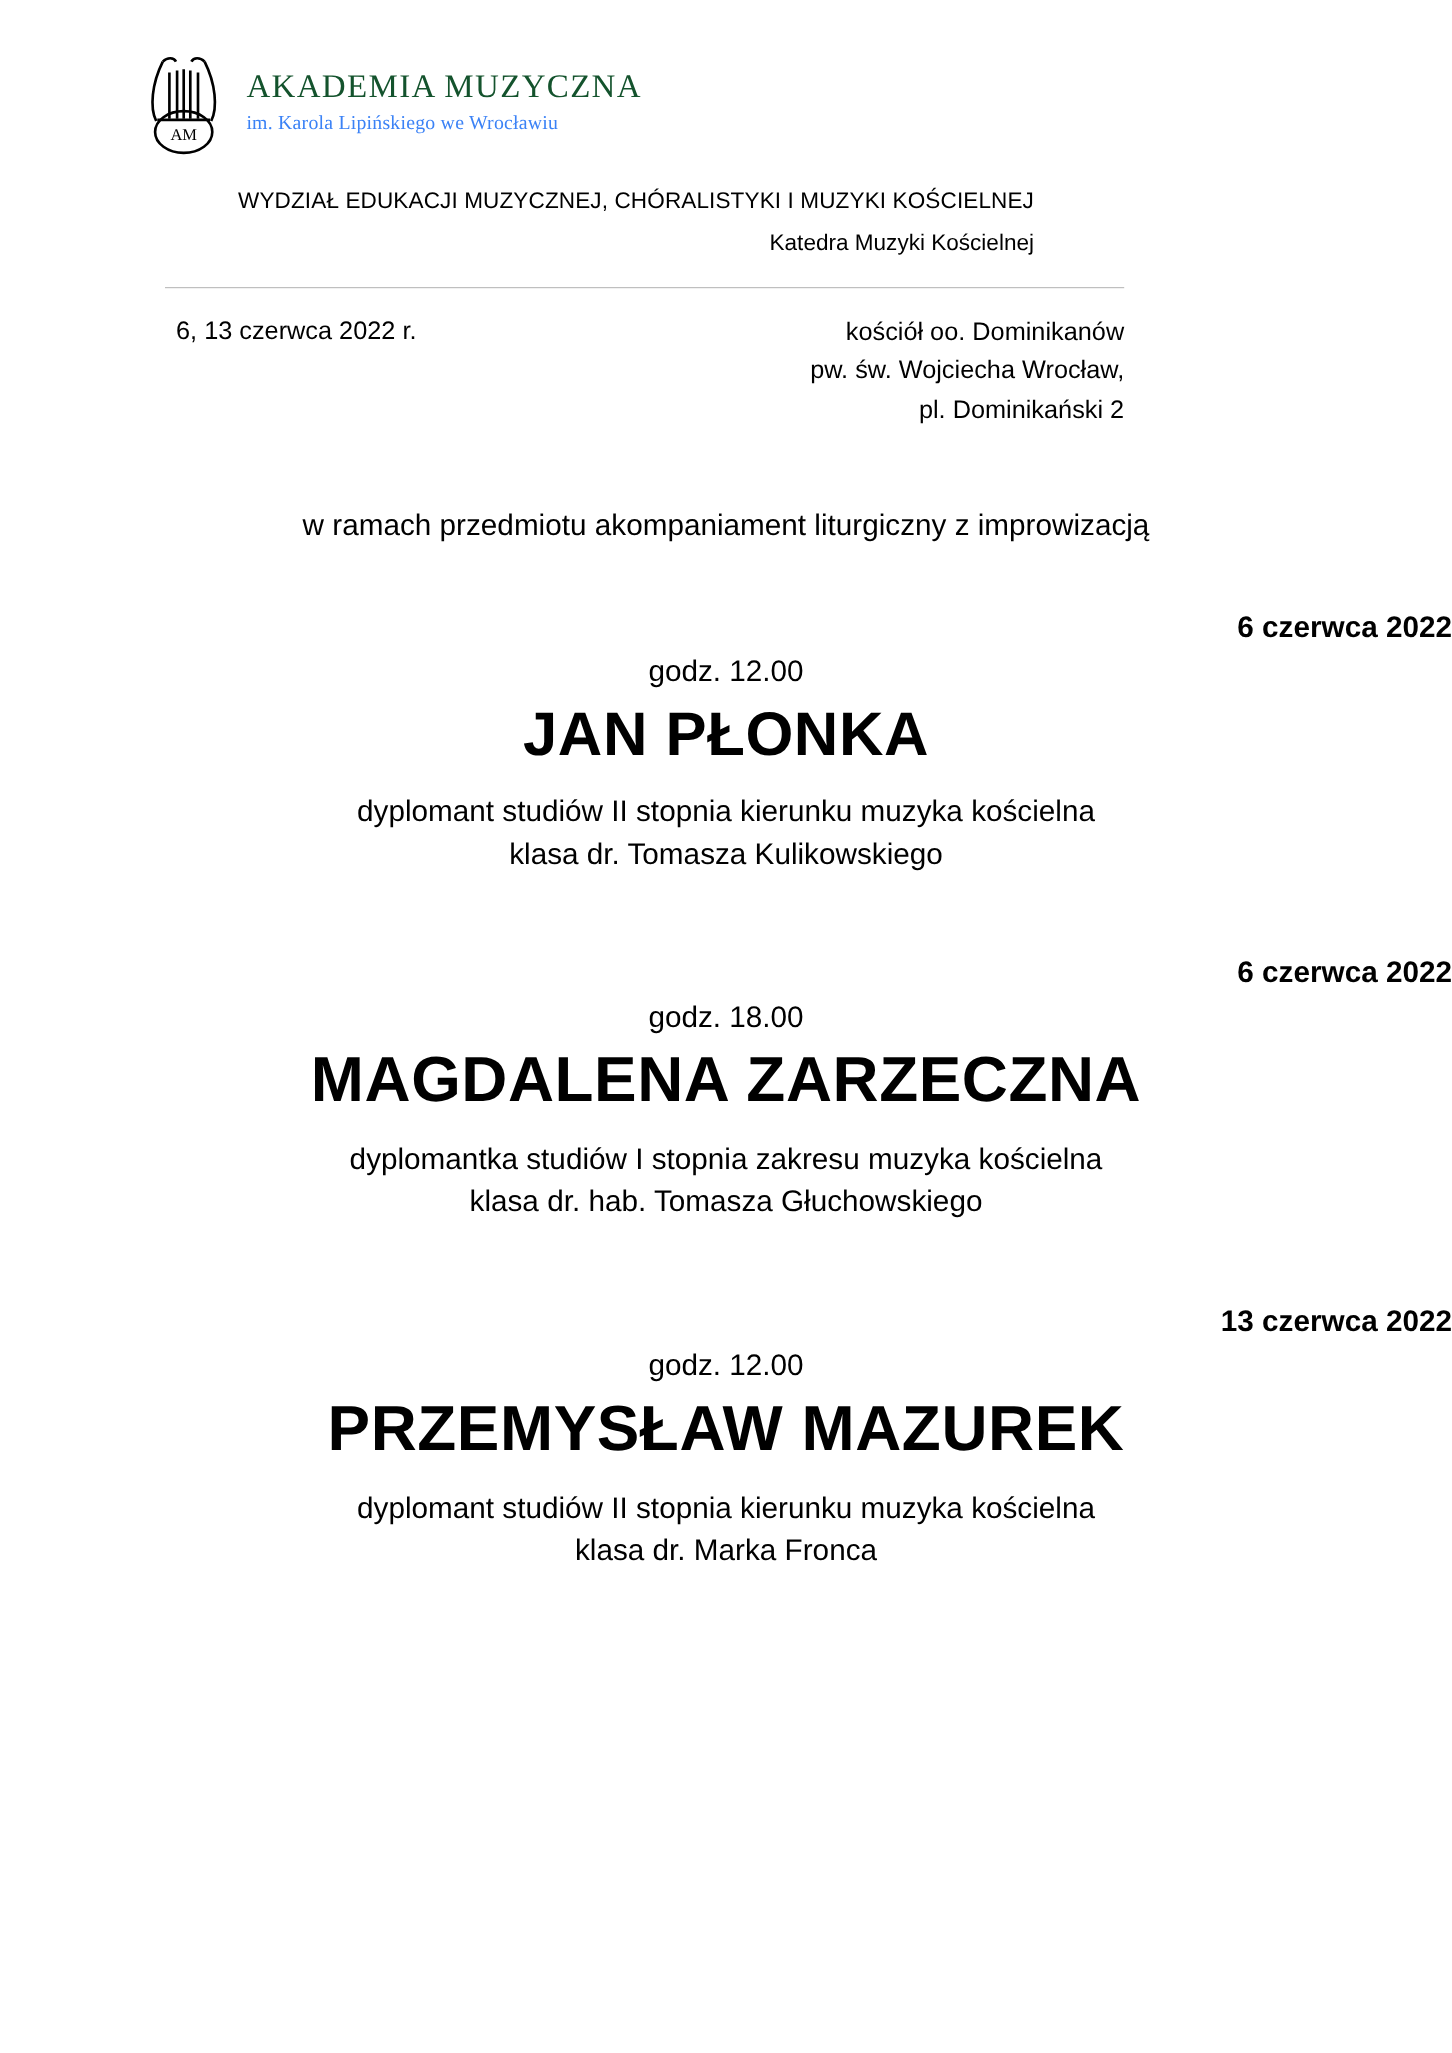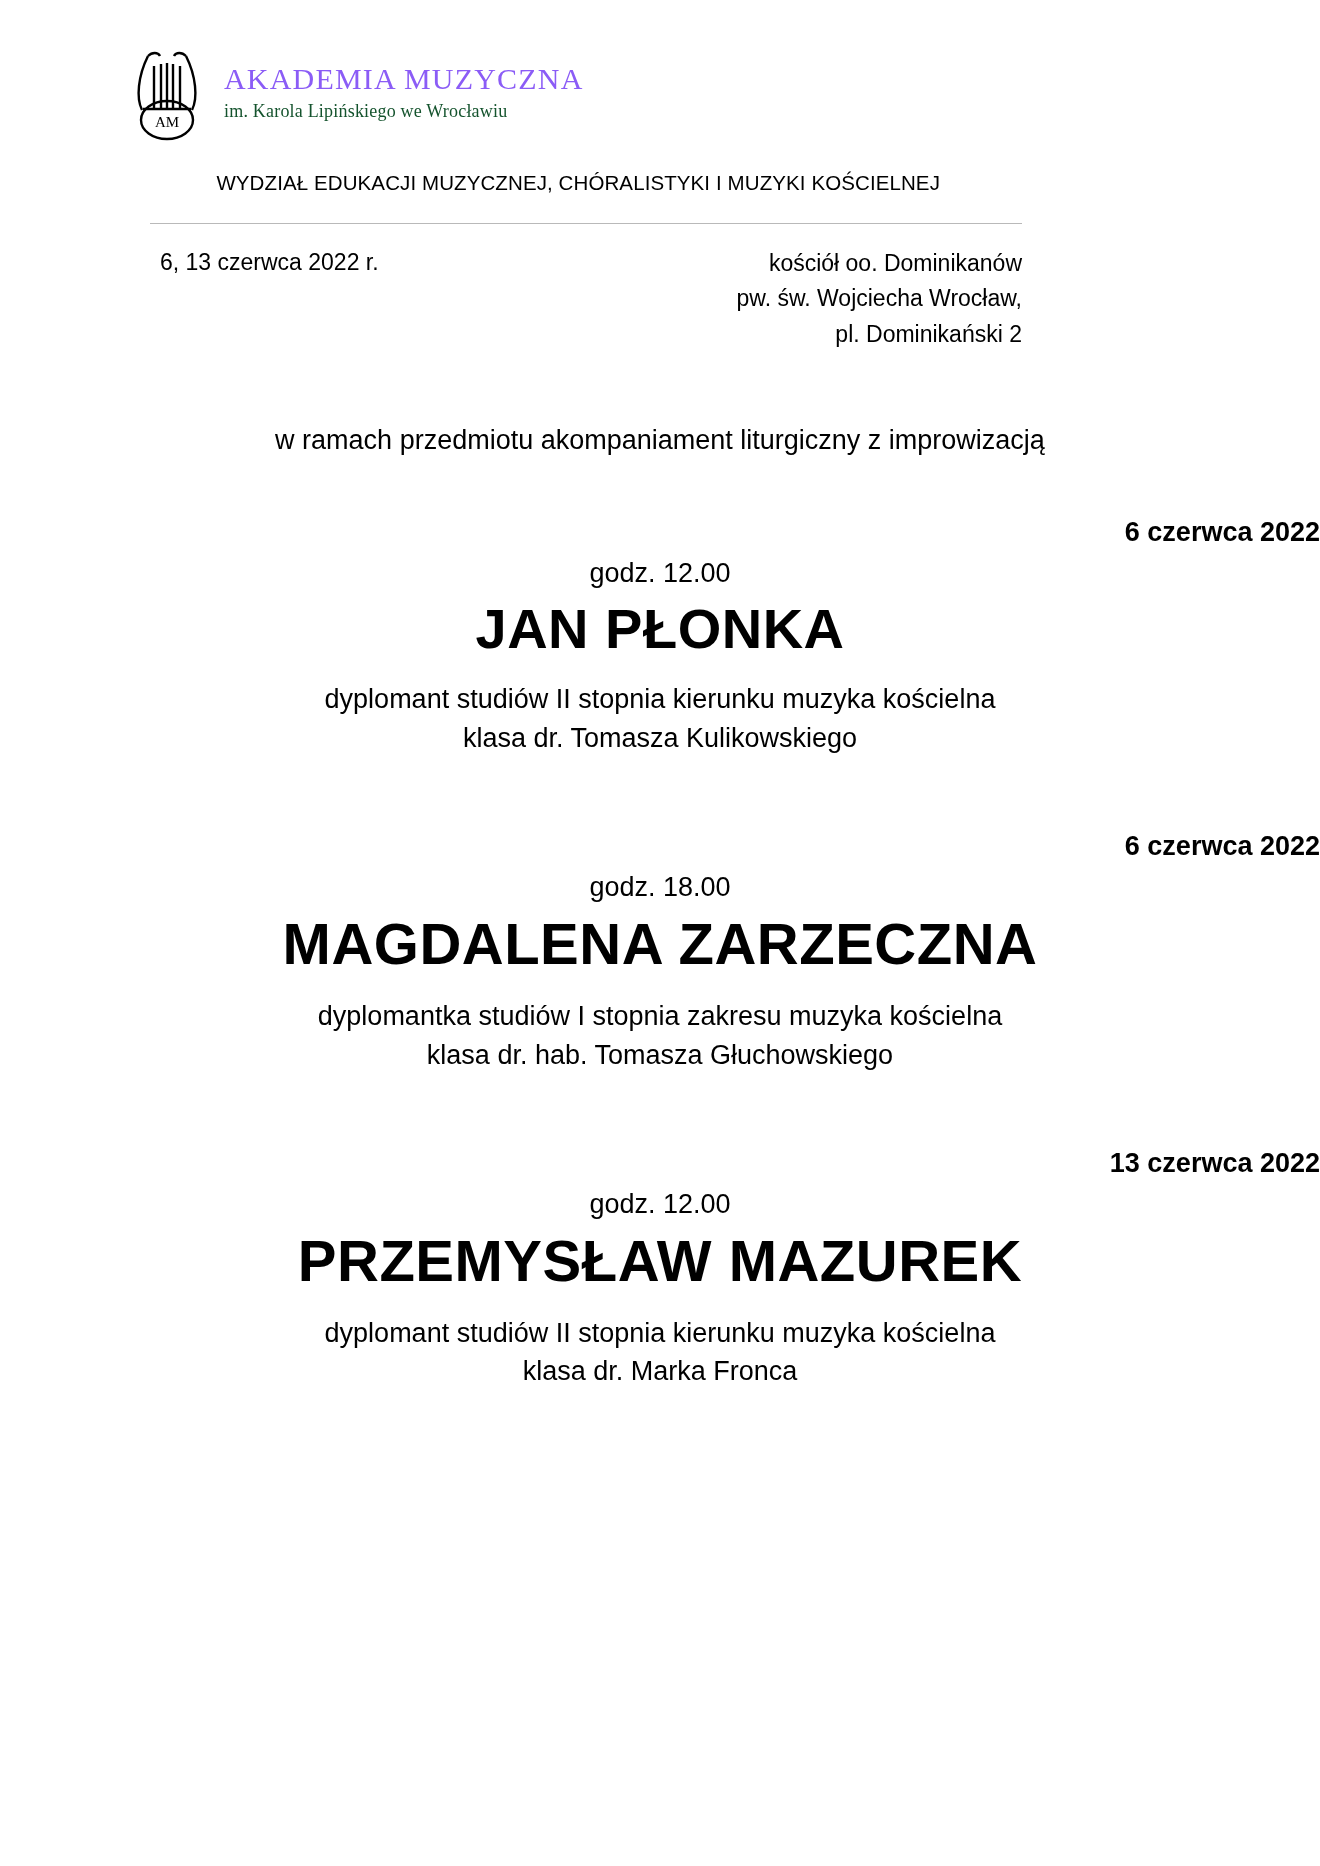--- a/index.html
+++ b/index.html
@@ -36,29 +36,29 @@
     margin-right: 18px;
   }
   .logo-text {
     padding-top: 16px;
   }
   .logo-line1 {
     font-family: "Liberation Serif", serif;
     font-size: 30px;
     letter-spacing: 1.2px;
     line-height: 1.1;
-    color: #8b5cf6;
+    color: #14532d;
   }
   .logo-line2 {
     font-family: "Liberation Serif", serif;
     font-size: 18px;
     letter-spacing: 0.2px;
     line-height: 1.4;
     margin-top: 4px;
-    color: #14532d;
+    color: #3b82f6;
   }
 
   
   .faculty {
     text-align: right;
     padding: 26px 380px 0 0;
   }
   .faculty-line1 {
     font-size: 20.5px;
     letter-spacing: 0.1px;
@@ -191,20 +191,21 @@
       </svg>
     </div>
     <div class="logo-text">
       <div class="logo-line1">AKADEMIA MUZYCZNA</div>
       <div class="logo-line2">im. Karola Lipińskiego we Wrocławiu</div>
     </div>
   </div>
 
   <div class="faculty">
     <div class="faculty-line1">WYDZIAŁ EDUKACJI MUZYCZNEJ, CHÓRALISTYKI I MUZYKI KOŚCIELNEJ</div>
+    <div class="faculty-line2">Katedra Muzyki Kościelnej</div>
   </div>
 
   <div class="rule"></div>
 
   <div class="info-row">
     <div class="info-date">6, 13 czerwca 2022 r.</div>
     <div class="info-venue">
       <div>kościół oo. Dominikanów</div>
       <div>pw. św. Wojciecha Wrocław,</div>
       <div>pl. Dominikański 2</div>

